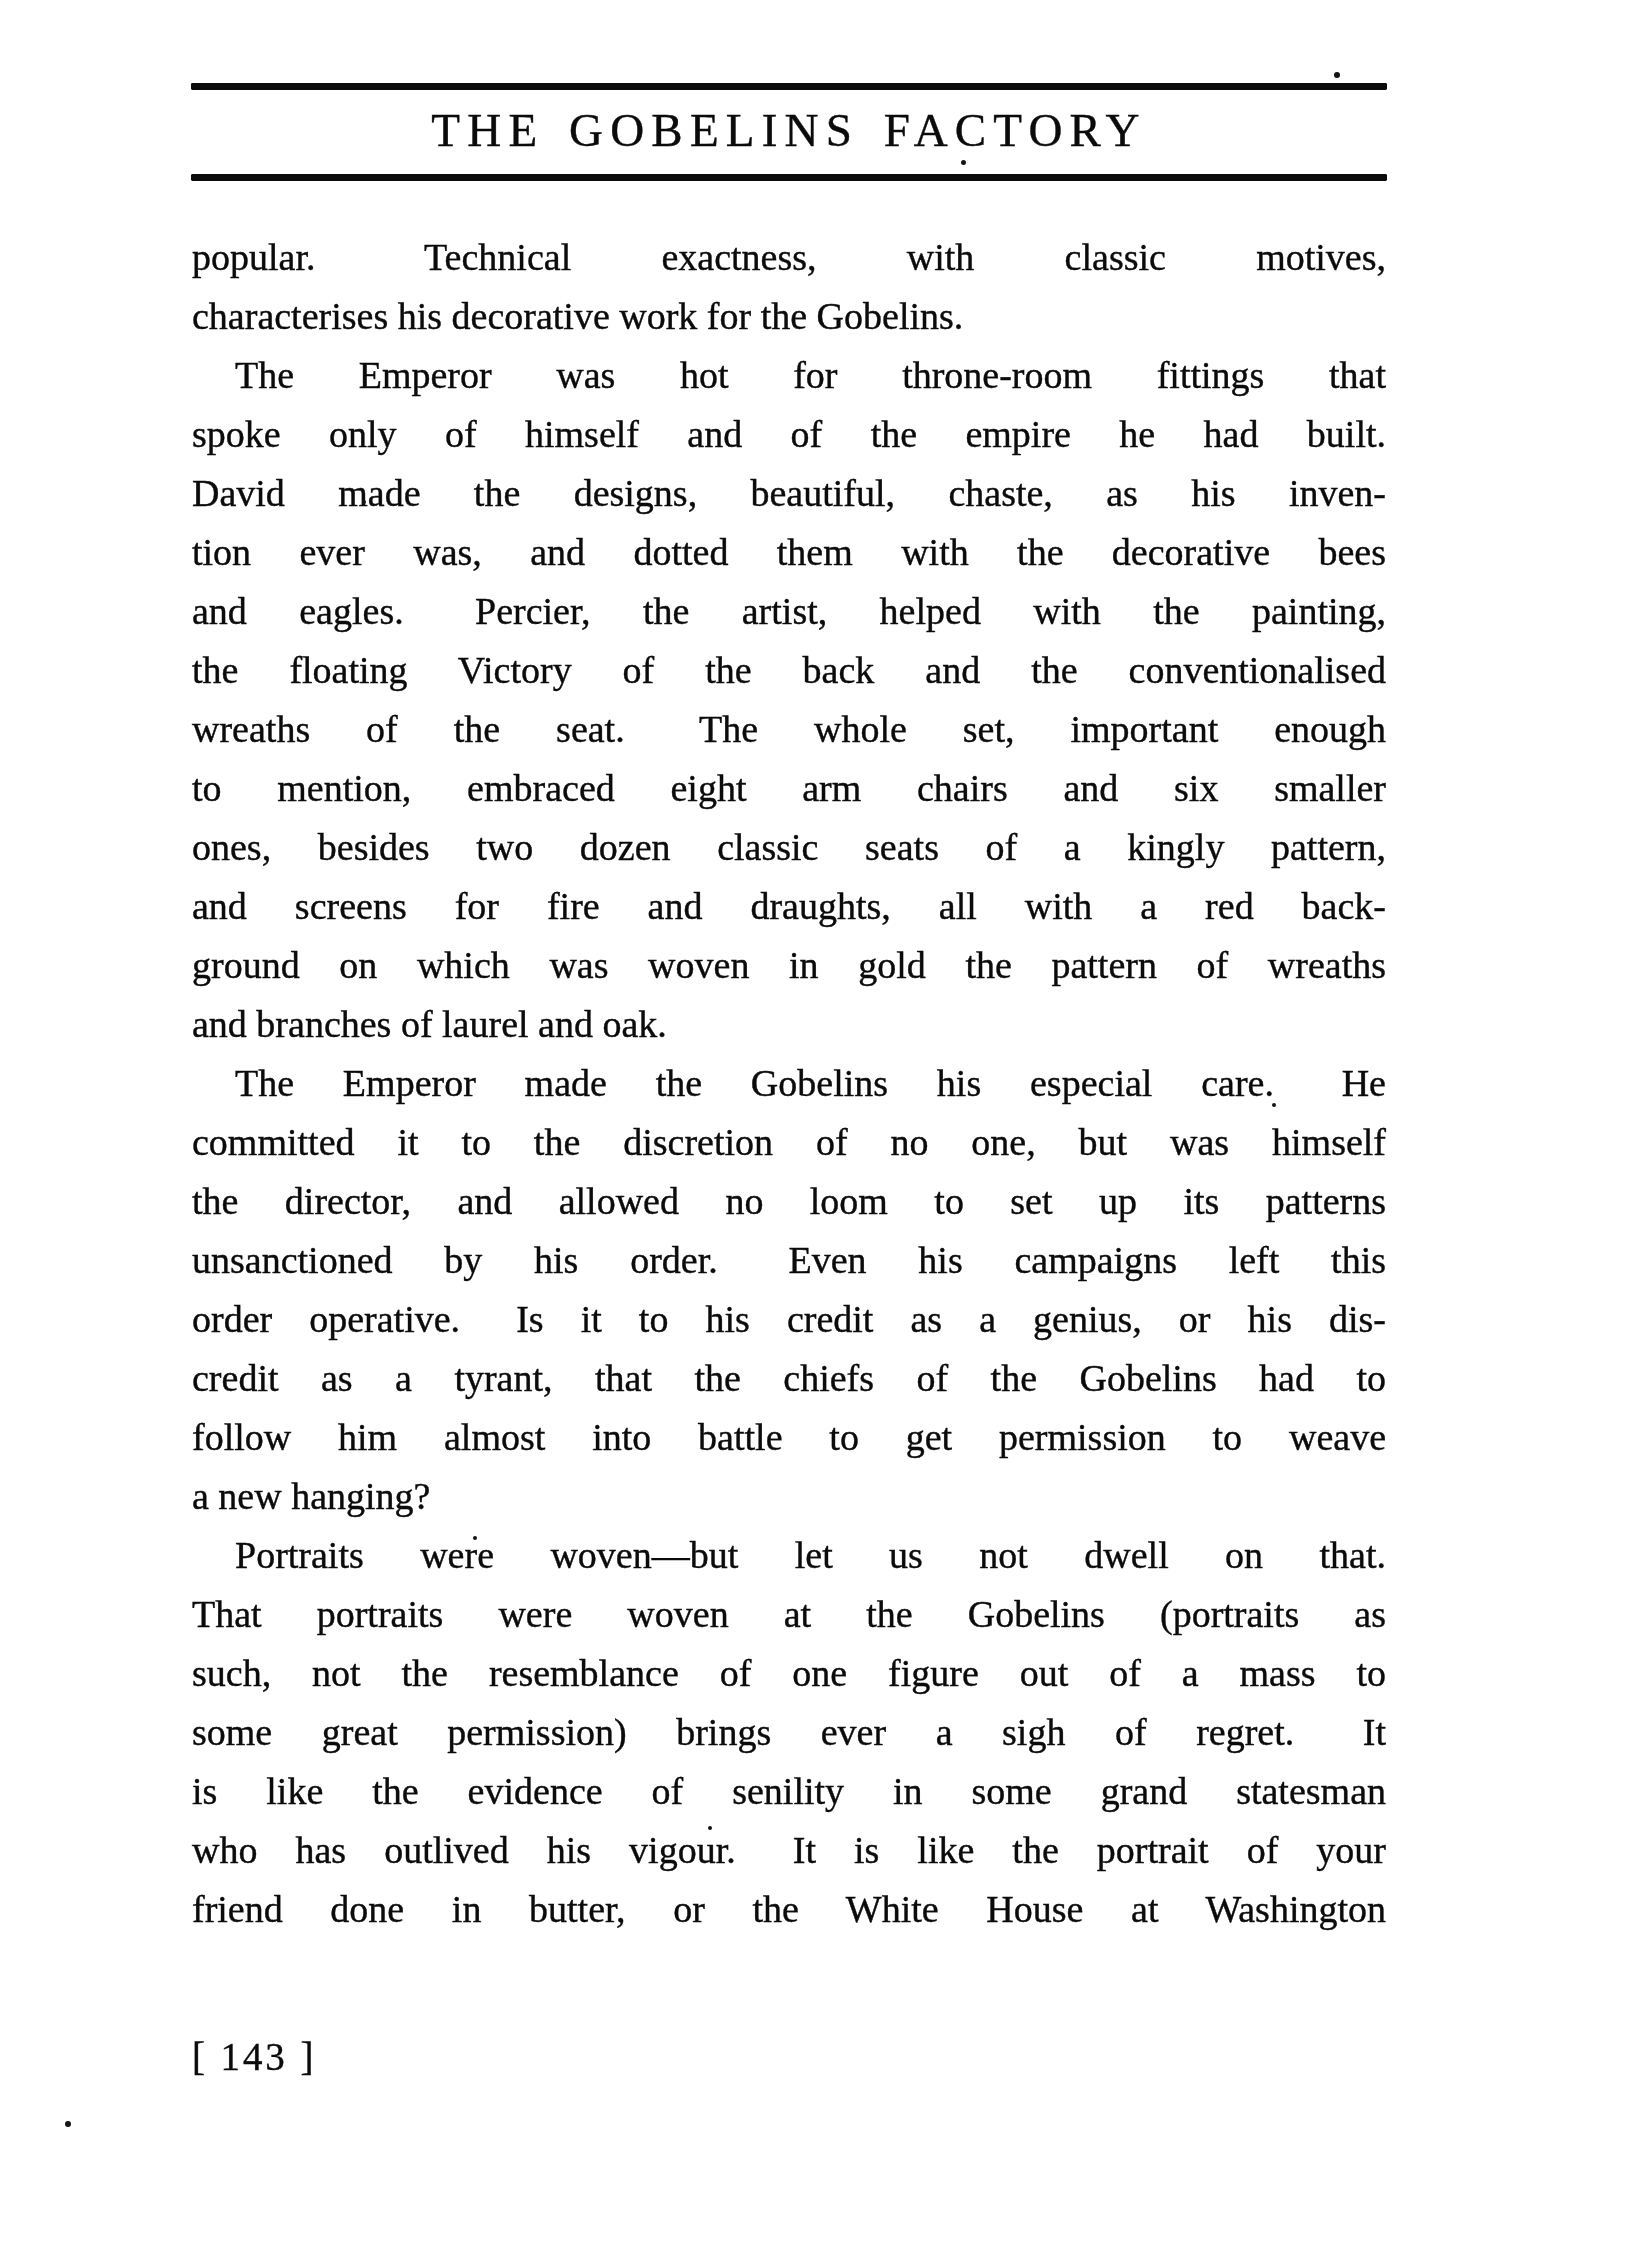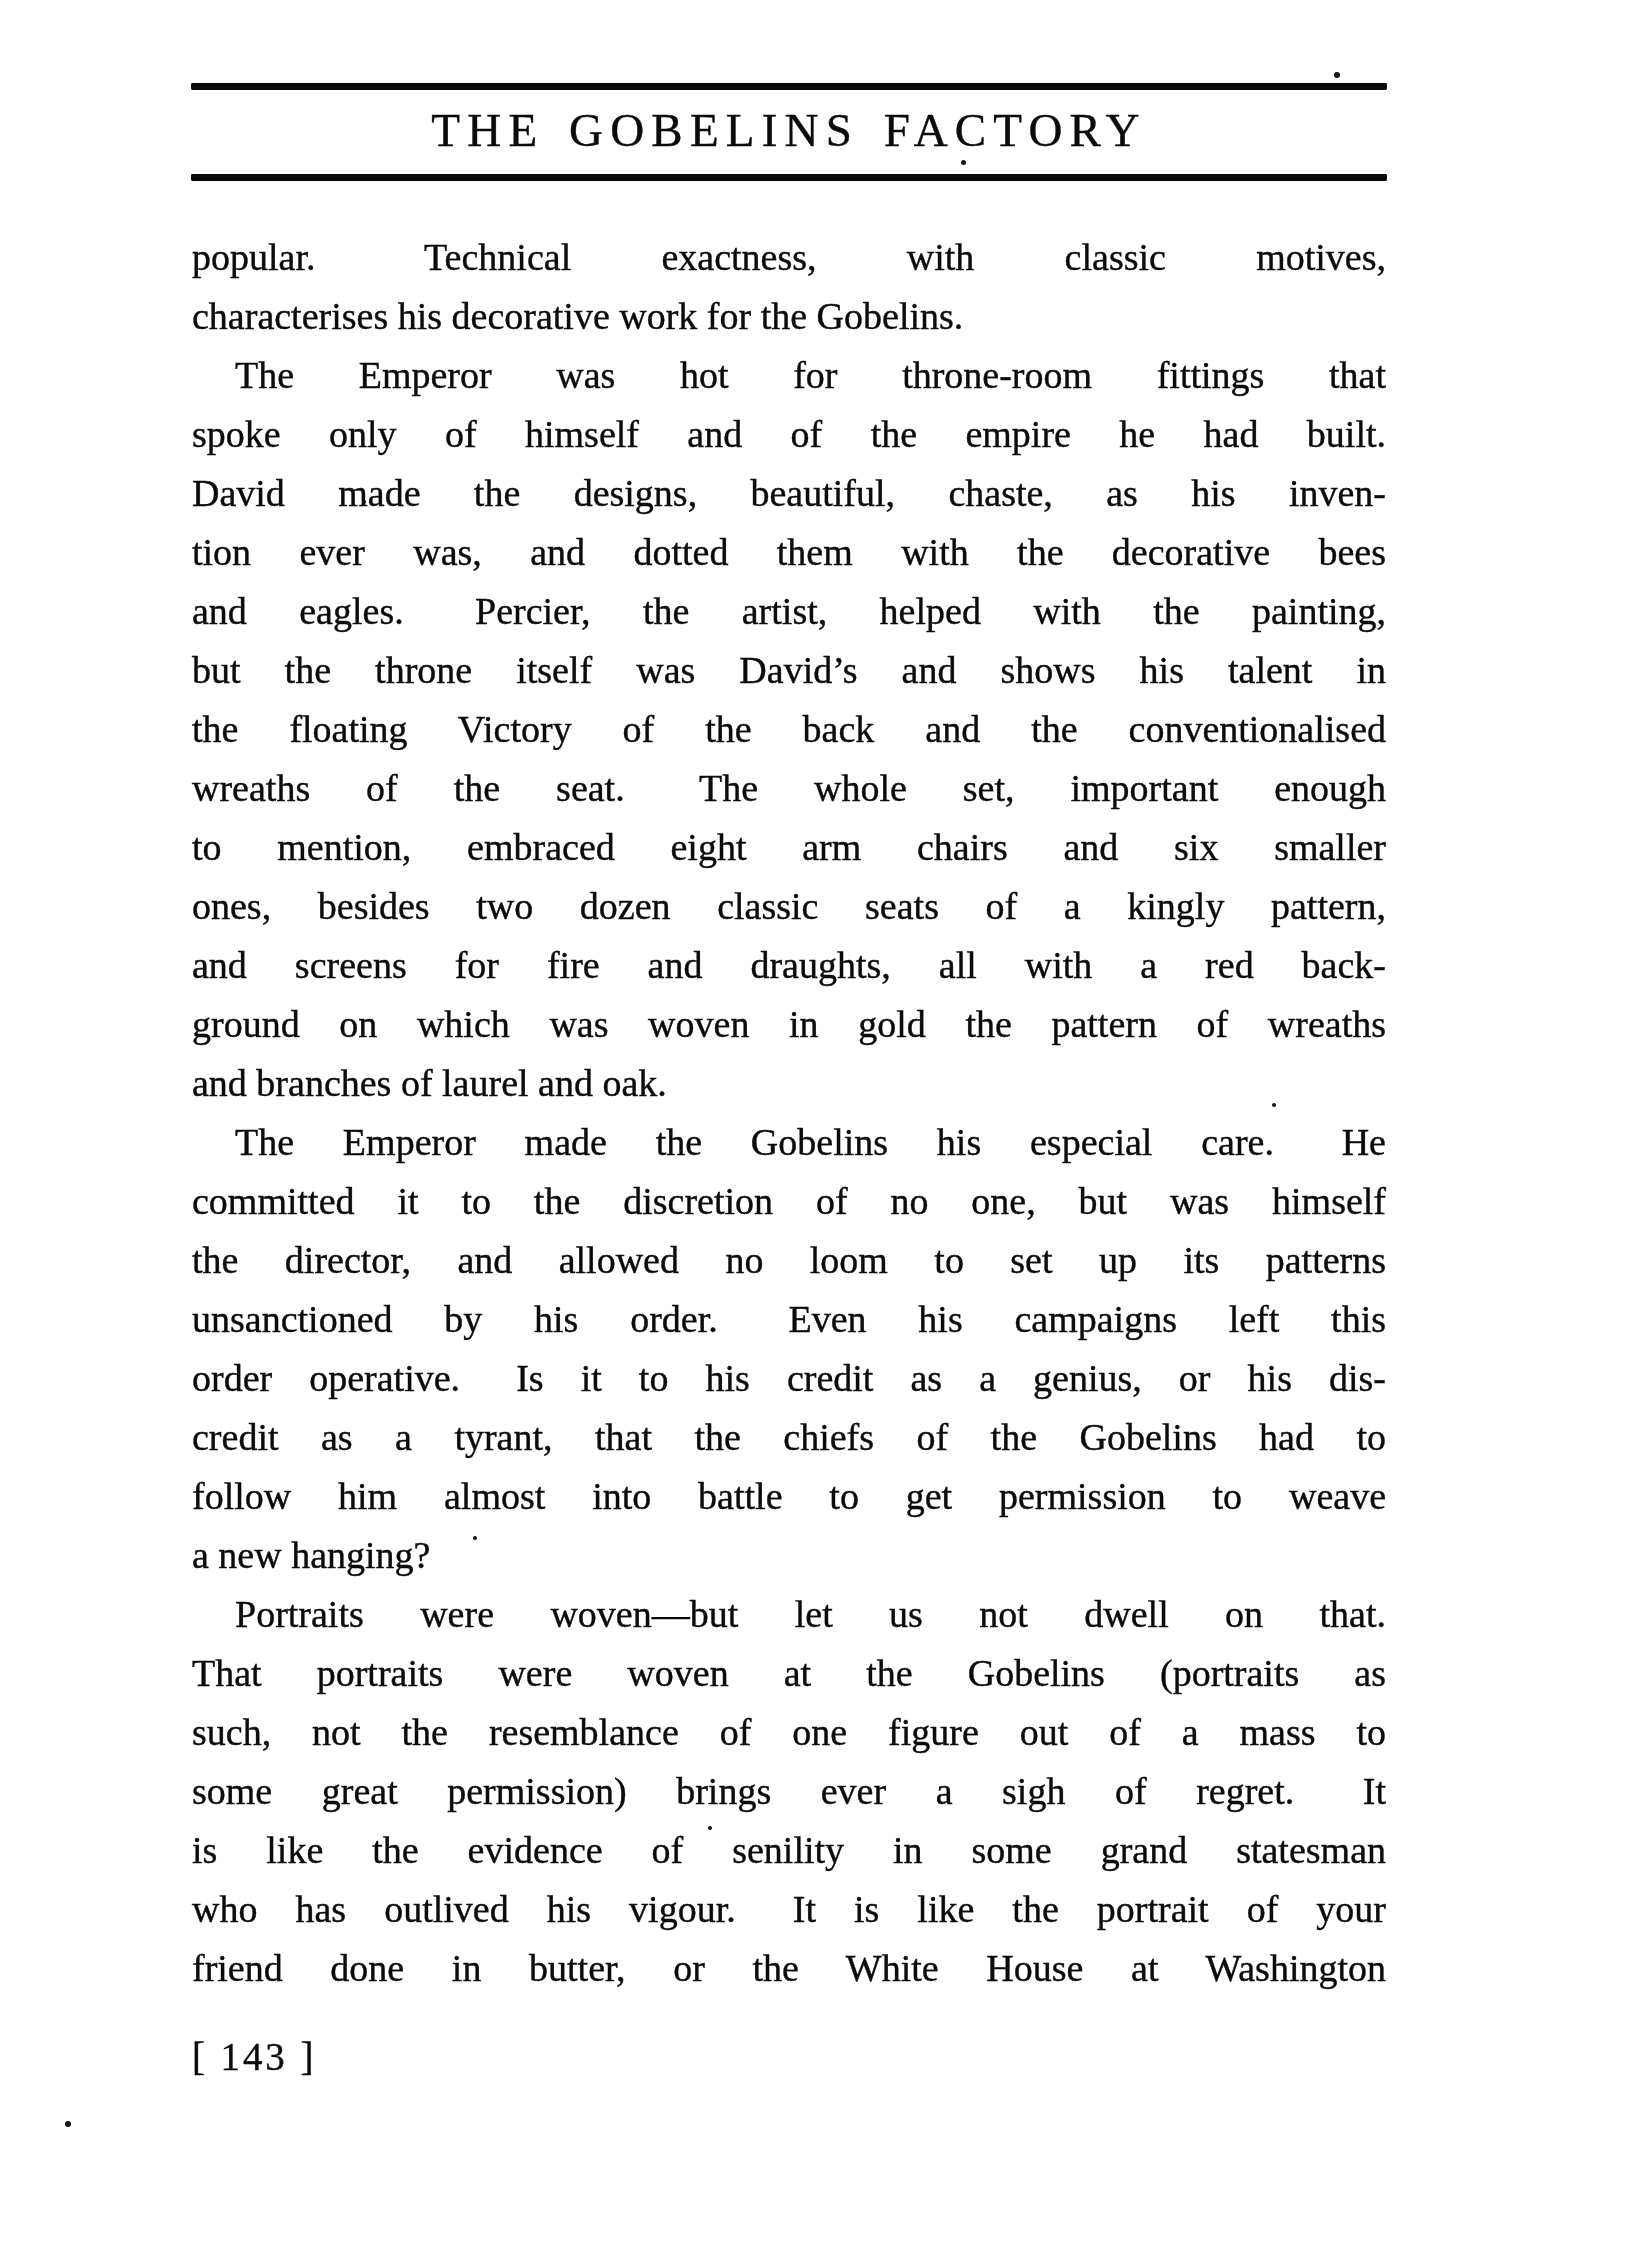--- a/index.html
+++ b/index.html
@@ -92,21 +92,20 @@
   <div class="rule rule-bottom"></div>
 
   <div class="body-text" id="body-lines">
       <div class="line justify">popular.  Technical exactness, with classic motives,</div>
       <div class="line left">characterises his decorative work for the Gobelins.</div>
       <div class="line justify indent">The Emperor was hot for throne-room fittings that</div>
       <div class="line justify">spoke only of himself and of the empire he had built.</div>
       <div class="line justify">David made the designs, beautiful, chaste, as his inven-</div>
       <div class="line justify">tion ever was, and dotted them with the decorative bees</div>
       <div class="line justify">and eagles.  Percier, the artist, helped with the painting,</div>
-      <div class="line justify">but the throne itself was David’s and shows his talent in</div>
       <div class="line justify">the floating Victory of the back and the conventionalised</div>
       <div class="line justify">wreaths of the seat.  The whole set, important enough</div>
       <div class="line justify">to mention, embraced eight arm chairs and six smaller</div>
       <div class="line justify">ones, besides two dozen classic seats of a kingly pattern,</div>
       <div class="line justify">and screens for fire and draughts, all with a red back-</div>
       <div class="line justify">ground on which was woven in gold the pattern of wreaths</div>
       <div class="line left">and branches of laurel and oak.</div>
       <div class="line justify indent">The Emperor made the Gobelins his especial care.  He</div>
       <div class="line justify">committed it to the discretion of no one, but was himself</div>
       <div class="line justify">the director, and allowed no loom to set up its patterns</div>

